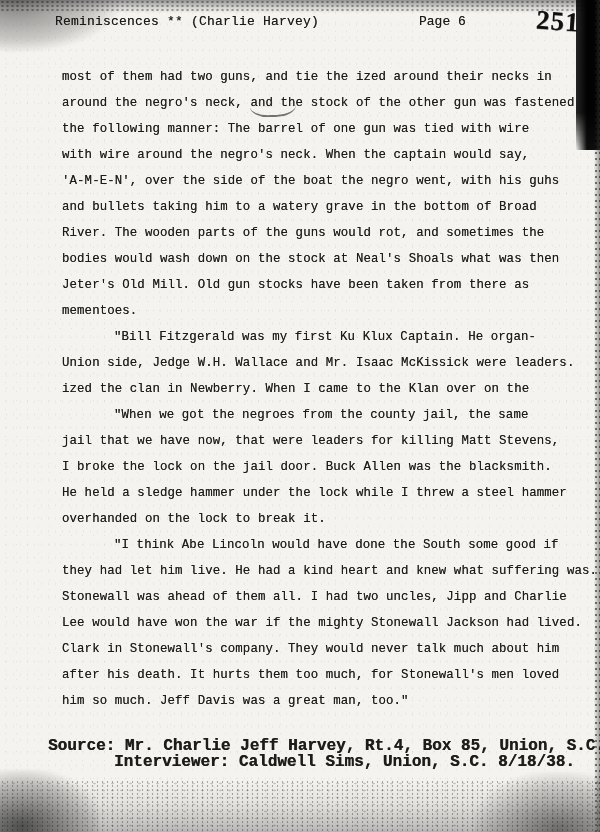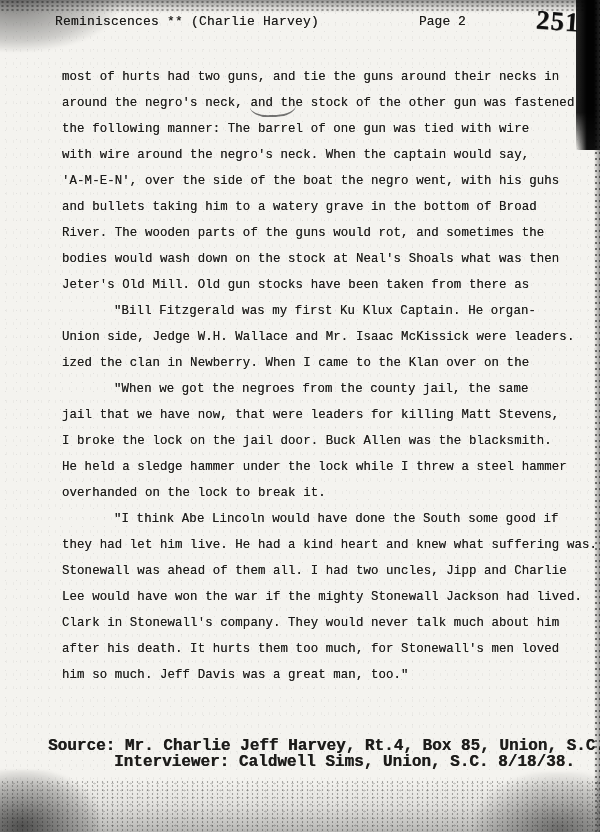--- a/index.html
+++ b/index.html
@@ -122,33 +122,34 @@
 
   <div class="corner-tl"></div>
   <div class="edge-top"></div>
   <div class="corner-tr"></div>
   <div class="edge-right"></div>
   <div class="edge-bottom"></div>
   <div class="corner-bl"></div>
   <div class="corner-br"></div>
 
   <div class="header-title">Reminiscences ** (Charlie Harvey)</div>
-  <div class="page-label">Page 2</div>
+  <div class="page-label">Page 6</div>
   <div class="stamp-number">251</div>
 
   <div class="body-text">
-    <div class="line">most of hurts had two guns, and tie the guns around their necks in</div>
+    <div class="line">most of them had two guns, and tie the ized around their necks in</div>
     <div class="line">around the negro's neck, and the stock of the other gun was fastened</div>
     <div class="line">the following manner: The barrel of one gun was tied with wire</div>
     <div class="line">with wire around the negro's neck. When the captain would say,</div>
     <div class="line">'A-M-E-N', over the side of the boat the negro went, with his guhs</div>
     <div class="line">and bullets taking him to a watery grave in the bottom of Broad</div>
     <div class="line">River. The wooden parts of the guns would rot, and sometimes the</div>
     <div class="line">bodies would wash down on the stock at Neal's Shoals what was then</div>
     <div class="line">Jeter's Old Mill. Old gun stocks have been taken from there as</div>
+    <div class="line">mementoes.</div>
     <div class="line indent">"Bill Fitzgerald was my first Ku Klux Captain. He organ-</div>
     <div class="line">Union side, Jedge W.H. Wallace and Mr. Isaac McKissick were leaders.</div>
     <div class="line">ized the clan in Newberry. When I came to the Klan over on the</div>
     <div class="line indent">"When we got the negroes from the county jail, the same</div>
     <div class="line">jail that we have now, that were leaders for killing Matt Stevens,</div>
     <div class="line">I broke the lock on the jail door. Buck Allen was the blacksmith.</div>
     <div class="line">He held a sledge hammer under the lock while I threw a steel hammer</div>
     <div class="line">overhanded on the lock to break it.</div>
     <div class="line indent">"I think Abe Lincoln would have done the South some good if</div>
     <div class="line">they had let him live. He had a kind heart and knew what suffering was.</div>

